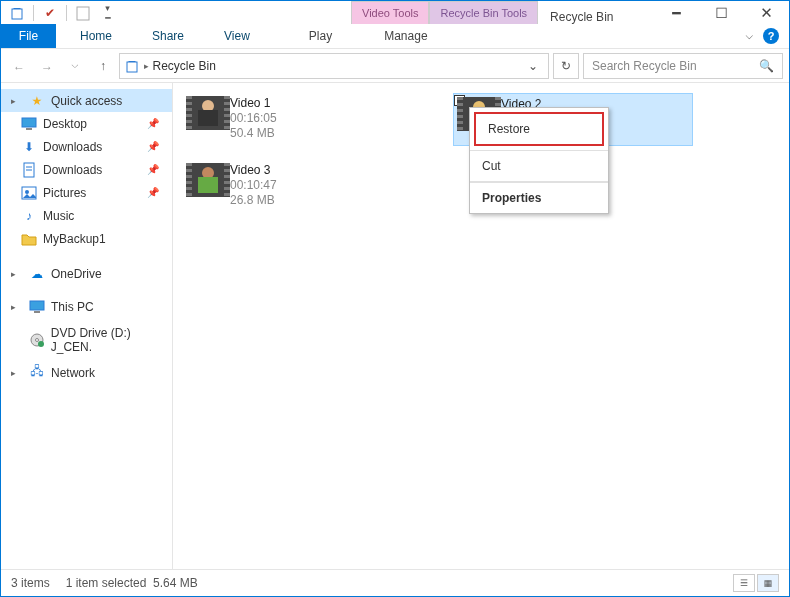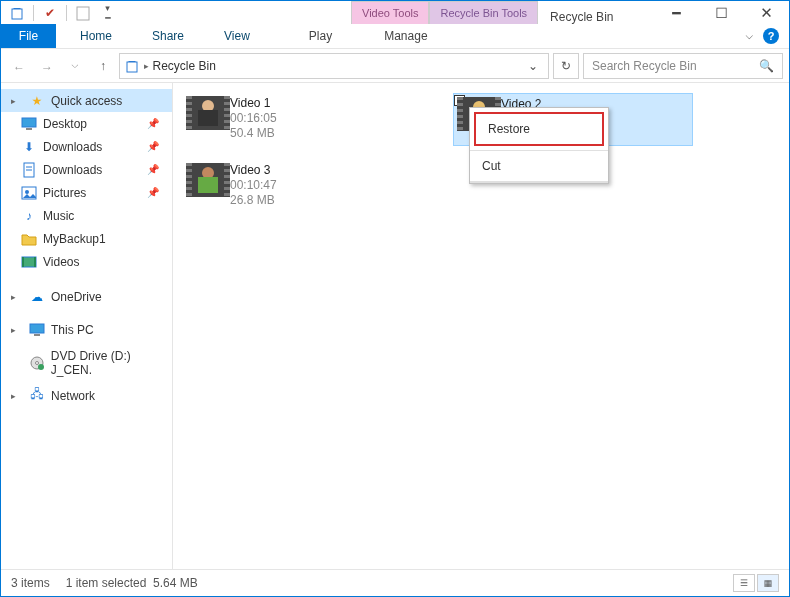--- a/index.html
+++ b/index.html
@@ -178,30 +178,20 @@
       <span>Music</span>
     </div>
     <div class="side-item">
       <span class="side-icon">
           <svg width="16" height="14">
             <path d="M1 3 h5 l2 2 h7 v8 h-14 z" fill="#f2c94c" stroke="#d4a017"></path>
           </svg>
         </span>
       <span>MyBackup1</span>
     </div>
-    <div class="side-item">
-      <span class="side-icon">
-          <svg width="16" height="14">
-            <rect x="1" y="2" width="14" height="10" fill="#4a7" stroke="#2a7bd4"></rect>
-            <rect x="1" y="2" width="2" height="10" fill="#285"></rect>
-            <rect x="13" y="2" width="2" height="10" fill="#285"></rect>
-          </svg>
-        </span>
-      <span>Videos</span>
-    </div>
     <div style="height:12px;"></div>
     <div class="side-item top">
       <span class="side-chev">▸</span>
       <span class="side-icon" style="color:#0078d7;">☁</span>
       <span>OneDrive</span>
     </div>
     <div style="height:10px;"></div>
     <div class="side-item top">
       <span class="side-chev">▸</span>
       <span class="side-icon">
@@ -274,20 +264,21 @@
         </div>
       </div>
     </div>
 
     <div class="context-menu">
       <div class="ctx-item highlight">Restore</div>
       <div class="ctx-sep"></div>
       <div class="ctx-item">Cut</div>
       <div class="ctx-sep"></div>
       <div class="ctx-sep"></div>
+      <div class="ctx-item properties">Properties</div>
     </div>
   </div>
 </div>
 
 <div class="status-bar">
   <span>3 items</span>
   <span><span>1 item selected</span>&nbsp;&nbsp;<span>5.64 MB</span></span>
   <div class="status-right">
     <div class="view-toggle">☰</div>
     <div class="view-toggle" style="background:#e6f2ff;">▦</div>

